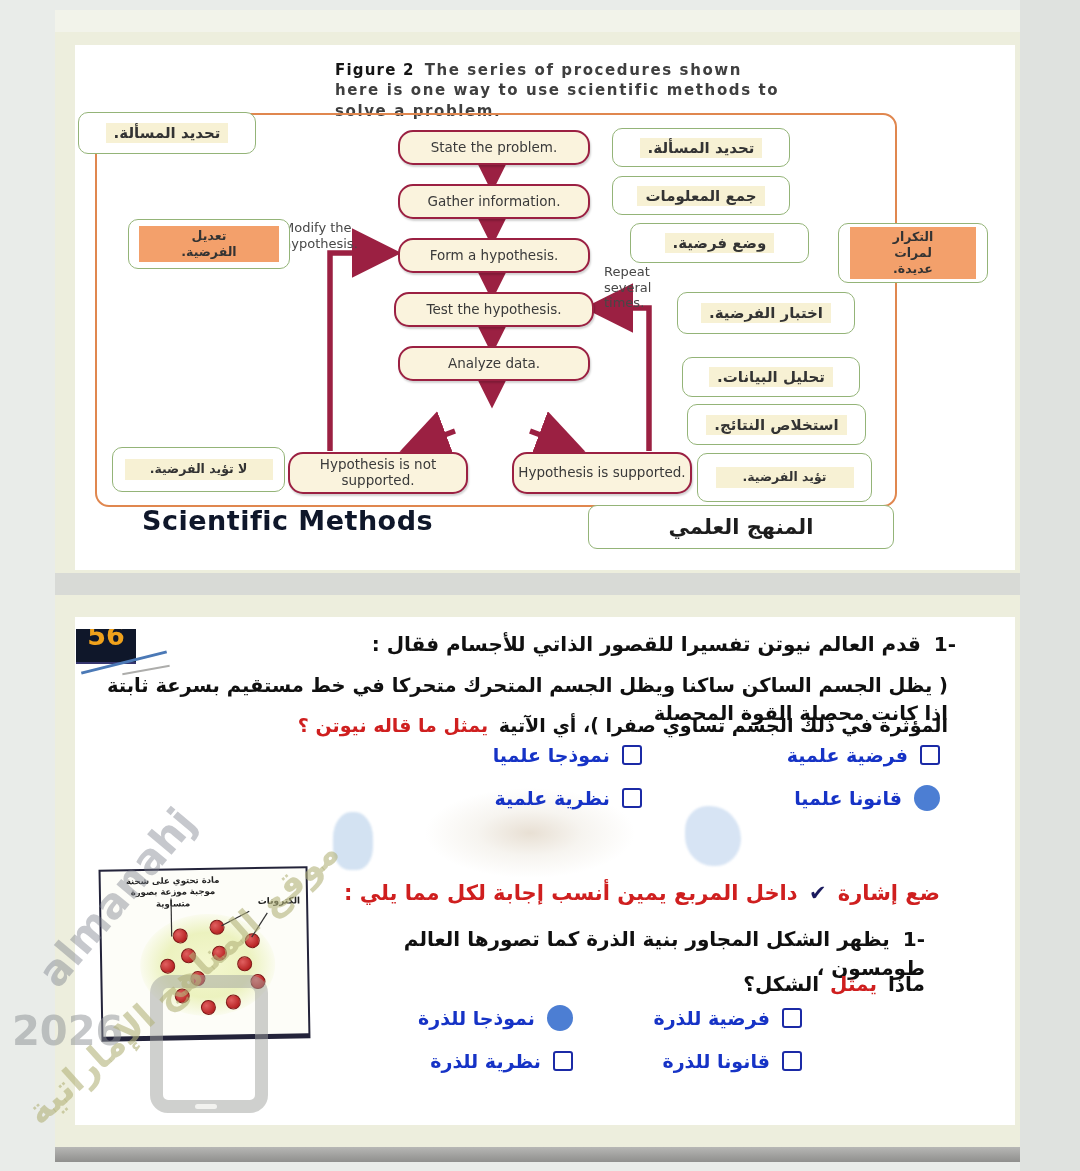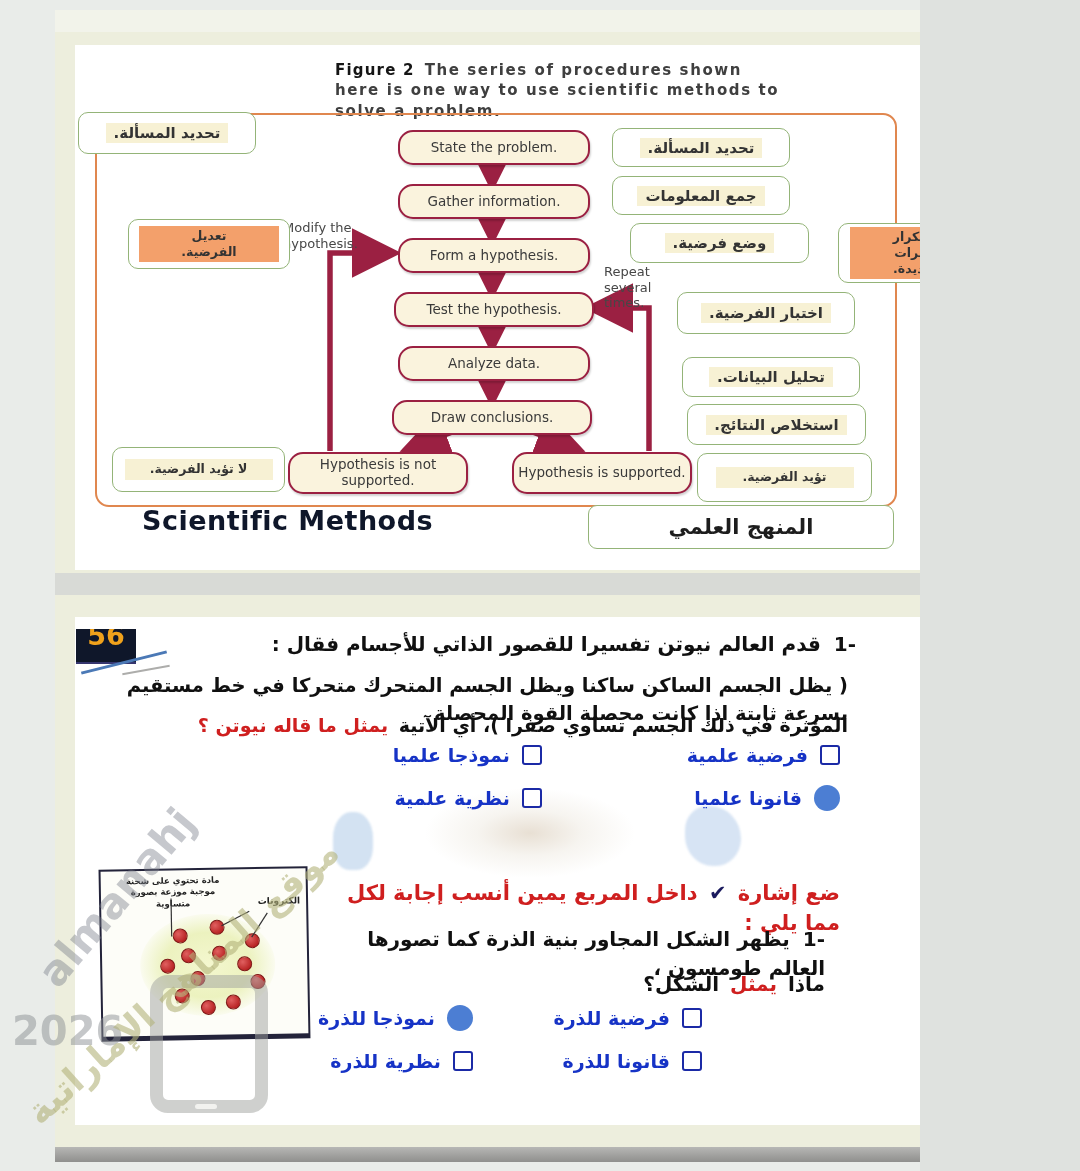--- a/index.html
+++ b/index.html
@@ -1,16 +1,16 @@
 <!DOCTYPE html>
 <html><head>
 <meta charset="utf-8">
 <style>
   html,body{margin:0;padding:0;background:#dfe2df;}
-  .page{position:relative;width:920px;height:1171px;background:#e9ece9;overflow:hidden;
+  .page{position:relative;width:1020px;height:1171px;background:#e9ece9;overflow:hidden;
         font-family:"DejaVu Sans",sans-serif;}
   .abs{position:absolute;}
   
   .panel{left:55px;top:10px;width:1025px;height:1137px;background:#edeedd;}
   .top-strip{left:55px;top:10px;width:1025px;height:22px;background:#f2f3ea;}
   .card{background:#ffffff;}
   .card1{left:75px;top:45px;width:940px;height:525px;}
   .divider{left:55px;top:573px;width:1025px;height:22px;background:#d8dad6;}
   .card2{left:75px;top:617px;width:940px;height:508px;}
   .footerbar{left:55px;top:1147px;width:1025px;height:15px;
@@ -139,23 +139,20 @@
       <span>Gather information.</span>
     </div>
   <div class="abs flowbox" style="left:398px;top:238px;width:188px;height:31px;">
       <span>Form a hypothesis.</span>
     </div>
   <div class="abs flowbox" style="left:394px;top:292px;width:196px;height:31px;">
       <span>Test the hypothesis.</span>
     </div>
   <div class="abs flowbox" style="left:398px;top:346px;width:188px;height:31px;">
       <span>Analyze data.</span>
-    </div>
-  <div class="abs flowbox" style="left:392px;top:400px;width:196px;height:31px;">
-      <span>Draw conclusions.</span>
     </div>
   <div class="abs flowbox" style="left:288px;top:452px;width:176px;height:38px;">
       <span>Hypothesis is not supported.</span>
     </div>
   <div class="abs flowbox" style="left:512px;top:452px;width:176px;height:38px;">
       <span>Hypothesis is supported.</span>
     </div>
 
   <div class="abs looplabel" style="left:283px;top:220px;width:112px;">Modify the hypothesis.</div>
   <div class="abs looplabel" style="left:604px;top:264px;width:72px;">Repeat several times.</div>

